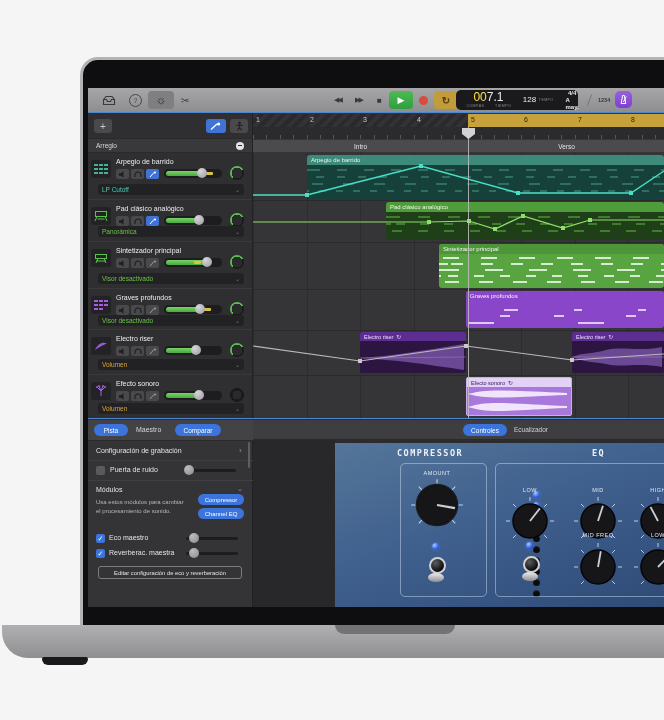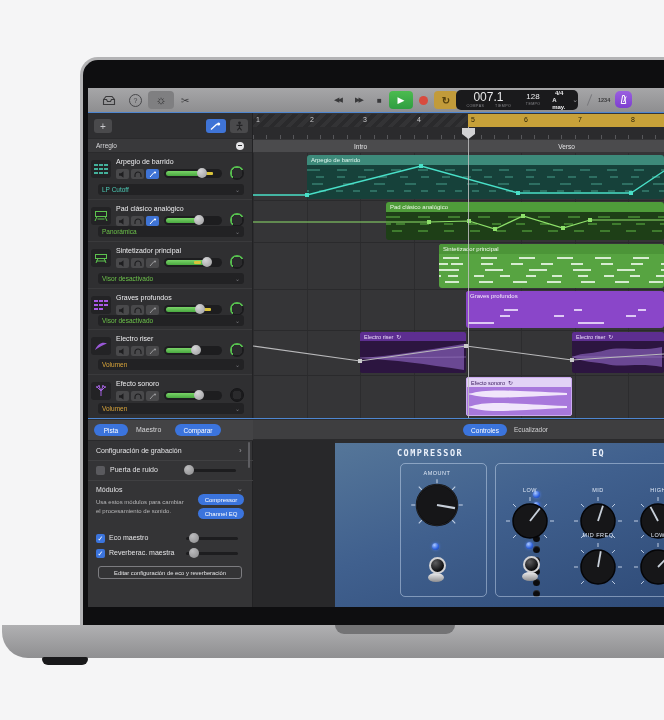--- a/index.html
+++ b/index.html
@@ -111,29 +111,29 @@
       <div class="tb" style="left:331px;">
         <div style="width:9px;height:9px;border-radius:50%;background:#d84b3e;"></div>
       </div>
       <div class="tb pill" style="left:346px;top:3px;width:24px;height:18px;background:#c29b3a;">
         <span style="color:#55400d;font-size:10px;font-weight:bold;">↻</span>
       </div>
 
       <div id="lcd">
         <div style="margin-left:7px;display:flex;flex-direction:column;align-items:center;">
           <div style="font-size:12px;line-height:11px;display:flex;">
-            <span style="color:#e5e5e5;">00</span>
+            <span style="color:#fde047;">00</span>
               <span>7.1</span>
           </div>
           <div style="display:flex;gap:4px;">
             <span class="lcd-lab">COMPÁS</span>
             <span class="lcd-lab">TIEMPO</span>
           </div>
         </div>
-        <div style="margin-left:9px;display:flex;flex-direction:column;align-items:center;">
+        <div style="margin-left:9px;display:flex;flex-direction:row;align-items:center;">
           <span style="font-size:8px;line-height:8px;">128</span>
           <span class="lcd-lab">TEMPO</span>
         </div>
         <div style="margin-left:9px;display:flex;flex-direction:column;align-items:center;">
           <span style="font-size:6px;font-weight:bold;line-height:7px;">4/4</span>
           <span style="font-size:6px;font-weight:bold;line-height:7px;">A may.</span>
         </div>
         <span style="margin-left:6px;color:#96969a;font-size:7px;">⌄</span>
       </div>
 

